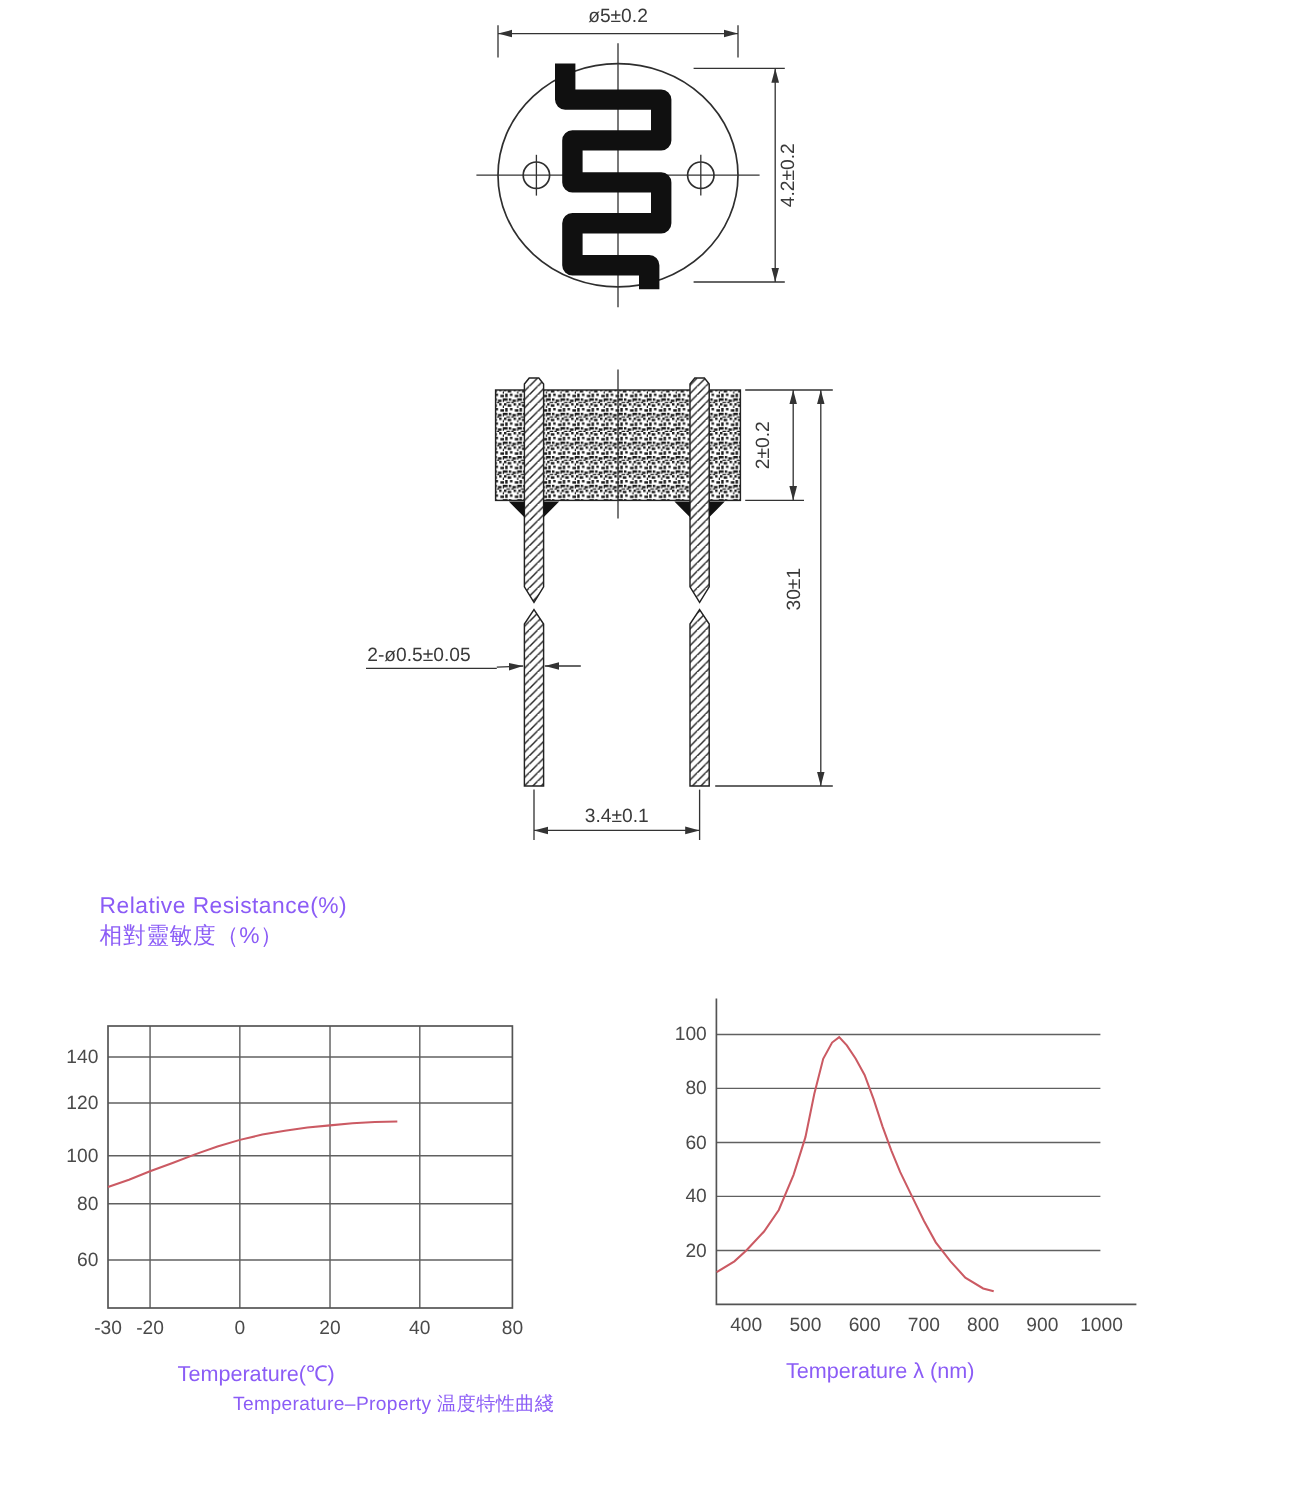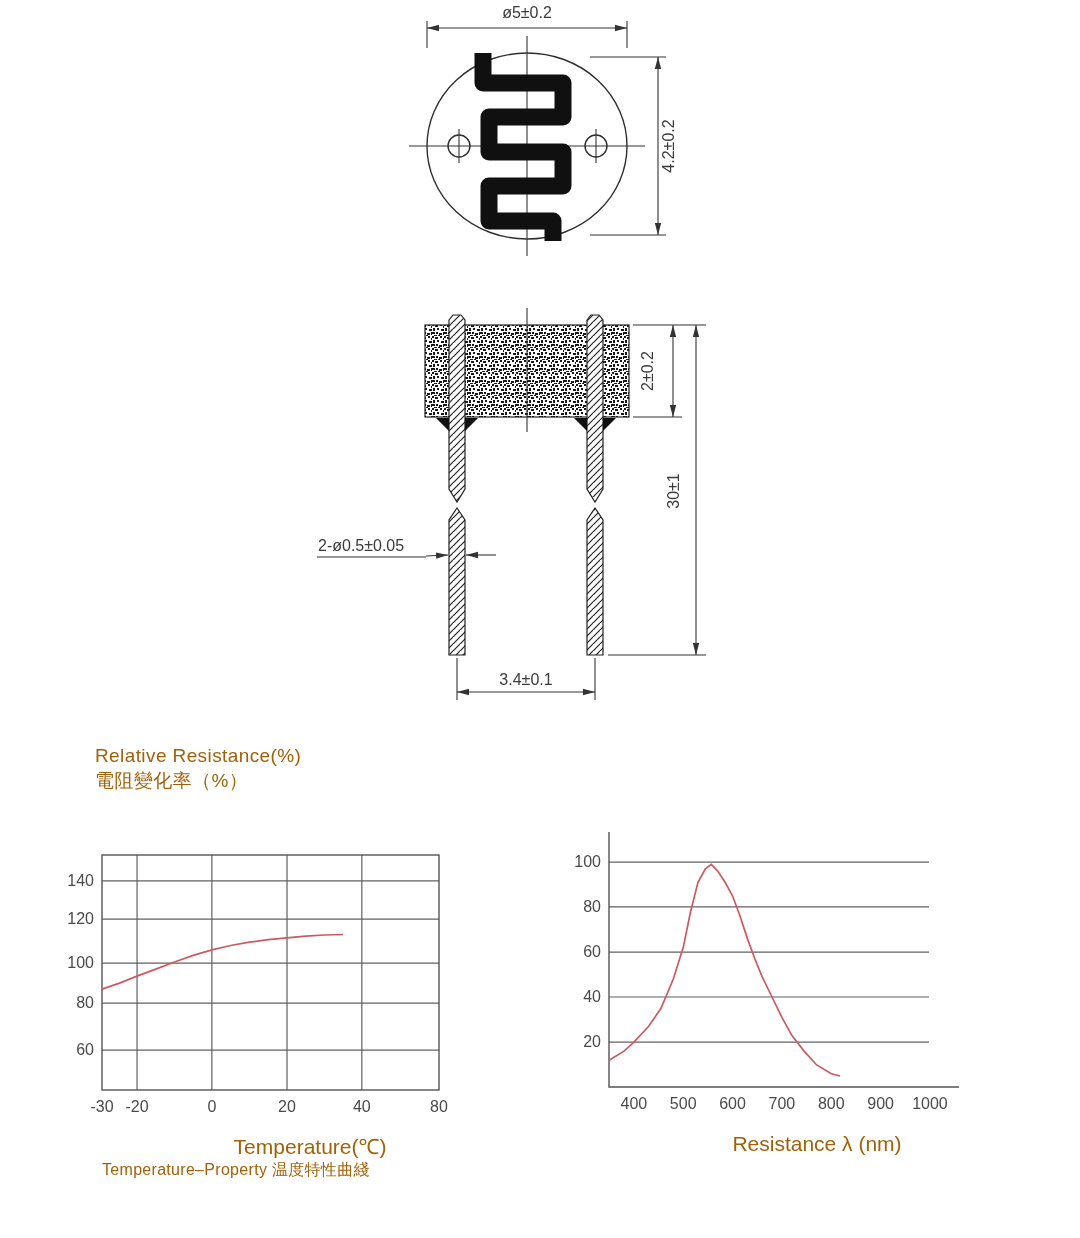--- a/index.html
+++ b/index.html
@@ -1,30 +1,30 @@
 <!DOCTYPE html>
 <html><head>
 <meta charset="utf-8">
 <style>
   html,body{margin:0;padding:0;background:#fff;}
   .page{position:relative;width:1000px;height:1238px;background:#ffffff;overflow:hidden;
-        font-family:"Liberation Sans",sans-serif;margin-left:12px;}
+        font-family:"Liberation Sans",sans-serif;}
   svg{position:absolute;left:0;top:0;}
   .dim-text{font:16px "Liberation Sans",sans-serif;fill:#3a3a3a;}
   text.tick{font:16px "Liberation Sans",sans-serif;fill:#4a4a4a;}
   .grid{stroke:#606060;stroke-width:1.2;}
   .axis{stroke:#545454;stroke-width:1.4;fill:none;}
   .curve{fill:none;stroke-width:1.7;}
   .thin{stroke:#333;stroke-width:1.1;fill:none;}
   .outline{stroke:#2e2e2e;stroke-width:1.4;fill:none;}
   .dimline{stroke:#333;stroke-width:1.1;fill:none;}
-  .txtblock{position:absolute;color:#a16207;}
+  .txtblock{position:absolute;color:#8b5cf6;}
   .chart-title{font-size:19px;line-height:1.3;letter-spacing:.4px;}
-  .axis-label{font-size:21px;text-align:center;}
-  .caption{font-size:16px;text-align:left;letter-spacing:.3px;}
+  .axis-label{font-size:18px;text-align:left;}
+  .caption{font-size:16px;text-align:right;letter-spacing:.3px;}
 </style>
 </head>
 <body>
 
 <div class="page">
 
   <svg width="1080" height="1238" viewBox="0 0 1080 1238">
     <defs>
       <marker id="ah" viewBox="0 0 12 8" refX="12" refY="4" markerWidth="12" markerHeight="8" orient="auto-start-reverse" markerUnits="userSpaceOnUse">
         <path d="M0,0.8 L12,4 L0,7.2 Z" fill="#333"></path>
@@ -158,20 +158,20 @@
         <text x="819.25" y="1109" text-anchor="middle" class="tick">800</text>
         <text x="868.6" y="1109" text-anchor="middle" class="tick">900</text>
         <text x="917.95" y="1109" text-anchor="middle" class="tick">1000</text>
         <path d="M597 832 V1087 H947" class="axis"></path>
         <path d="M597.2 1060.2 L612.0 1051.1 L621.9 1042.1 L636.7 1026.3 L649.0 1008.3 L661.3 979.0 L671.2 947.6 L678.6 911.5 L686.0 882.3 L693.4 868.8 L699.3 864.3 L705.7 871.1 L713.1 882.3 L720.5 895.8 L728.0 916.0 L735.4 938.6 L742.8 958.8 L750.2 976.8 L760.0 997.0 L769.9 1017.3 L779.8 1035.3 L792.1 1051.1 L804.4 1064.7 L819.3 1073.7 L828.1 1076.0" class="curve" stroke="#cb5a63"></path>
       </g>
   </svg>
 
   <div class="txtblock chart-title" style="left:83px;top:744px;">
     <div>Relative Resistance(%)</div>
-    <div>電阻變化率（%）</div>
+    <div>相對靈敏度（%）</div>
   </div>
 
   <div class="txtblock axis-label" style="left:148px;top:1132px;width:300px;">Temperature(℃)</div>
-  <div class="txtblock axis-label" style="left:655px;top:1132px;width:300px;">Resistance λ (nm)</div>
+  <div class="txtblock axis-label" style="left:655px;top:1132px;width:300px;">Temperature λ (nm)</div>
 
   <div class="txtblock caption" style="left:90px;top:1160px;width:372px;">Temperature–Property  温度特性曲綫</div>
 </div>
 
 </body></html>

